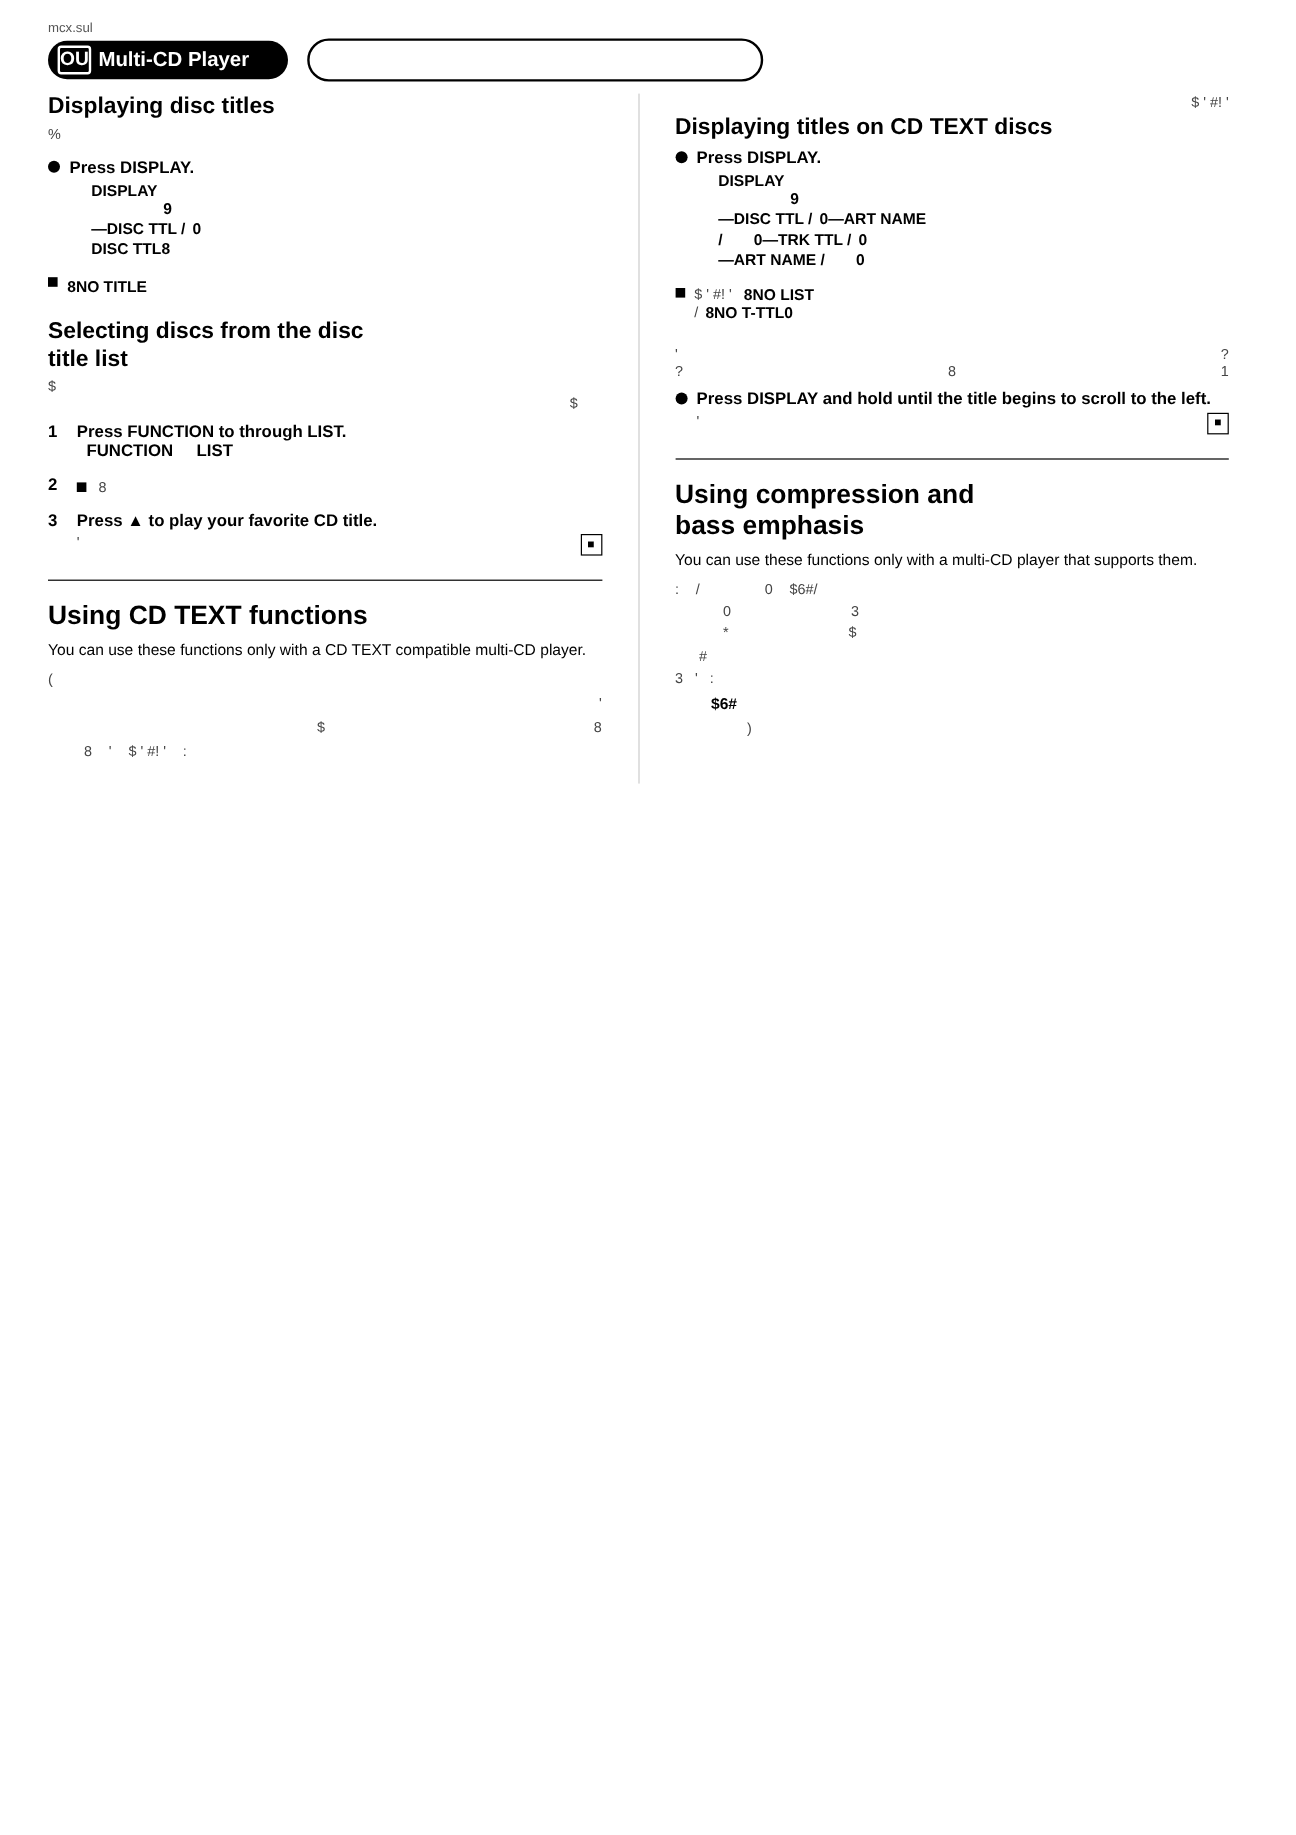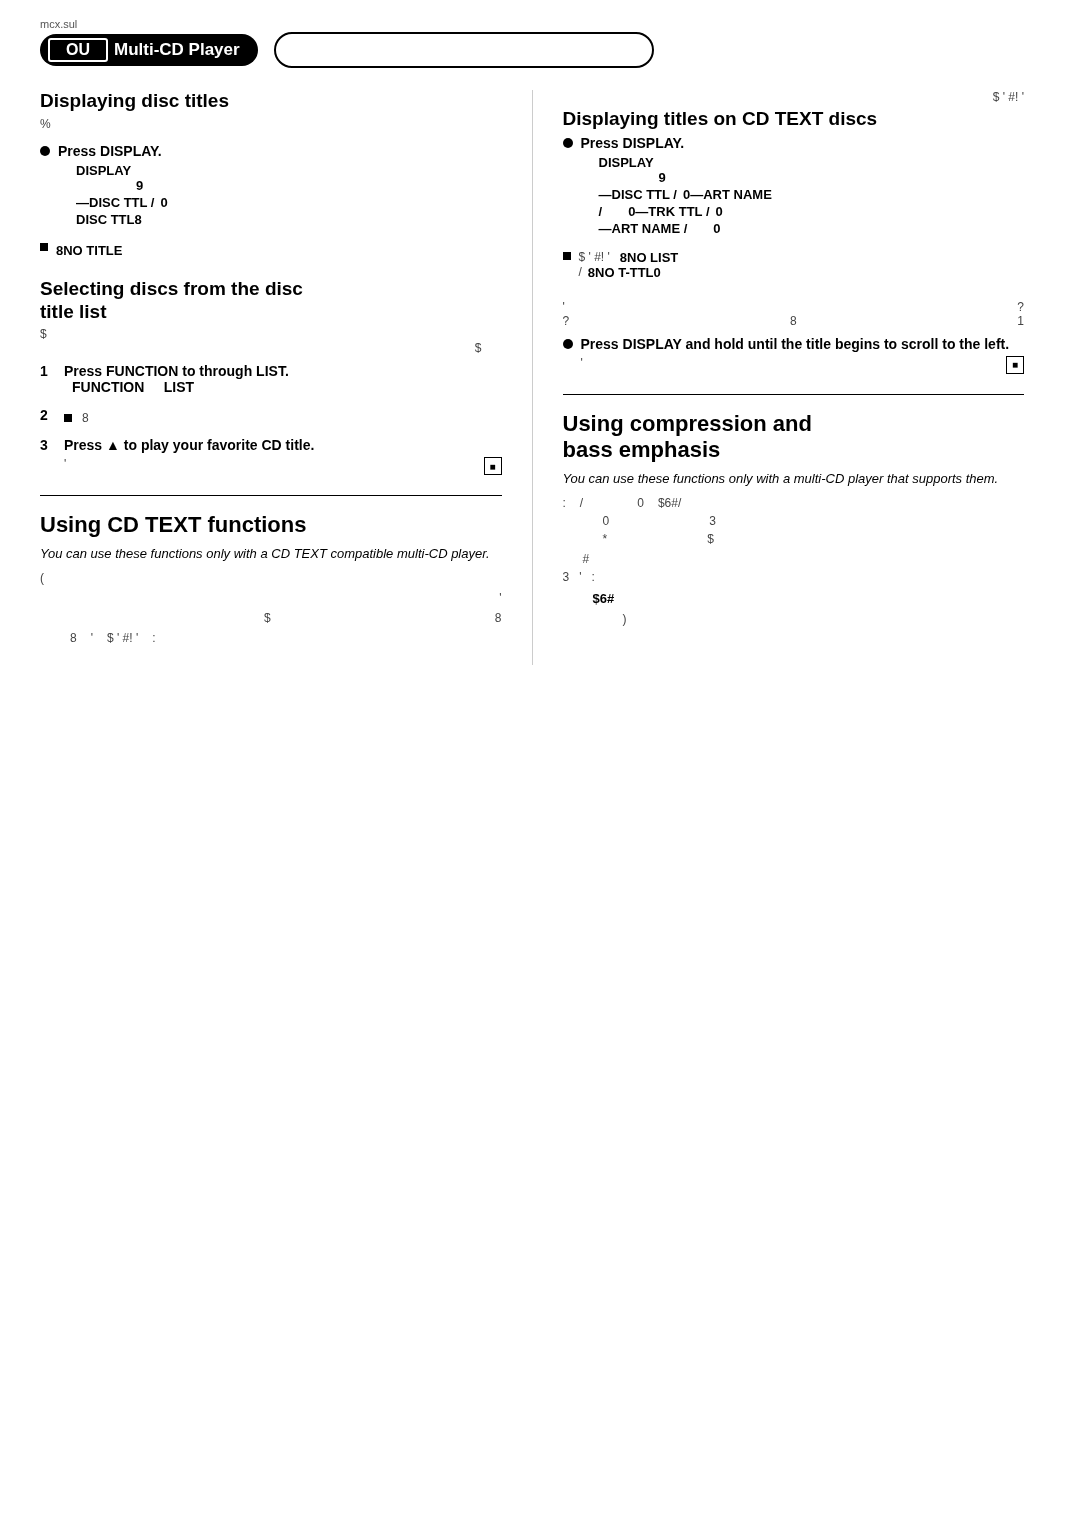--- a/index.html
+++ b/index.html
@@ -33,21 +33,21 @@
       padding: 4px 18px 4px 8px;
       gap: 6px;
       min-width: 200px;
     }
     .badge-box {
       background: #000;
       color: #fff;
       font-weight: bold;
       font-size: 16px;
       border: 2px solid #fff;
-      padding: 1px 16px;
+      padding: 1px 0;
       border-radius: 3px;
       text-align: right;
     }
     .badge-title {
       color: #fff;
       font-weight: bold;
       font-size: 17px;
       white-space: nowrap;
       text-align: right;
     }
@@ -61,21 +61,21 @@
     .filename-label {
       font-size: 11px;
       color: #555;
       margin-bottom: 2px;
     }
     
     .two-col {
       display: flex;
       gap: 0;
       width: 100%;
-      margin-top: 22px;
+      margin-top: 10px;
     }
     .col-left {
       flex: 1;
       padding-right: 30px;
       border-right: 1px solid #ccc;
     }
     .col-right {
       flex: 1;
       padding-left: 30px;
     }
@@ -86,21 +86,20 @@
       margin-bottom: 4px;
       line-height: 1.2;
     }
     .section-heading-large {
       font-size: 22px;
       font-weight: bold;
       margin-bottom: 6px;
       line-height: 1.2;
     }
     .section-sub {
-      font-style: italic;
       font-size: 13px;
       margin-bottom: 8px;
       line-height: 1.4;
     }
     
     .content-block {
       margin-bottom: 20px;
     }
     
     .bullet-item {

